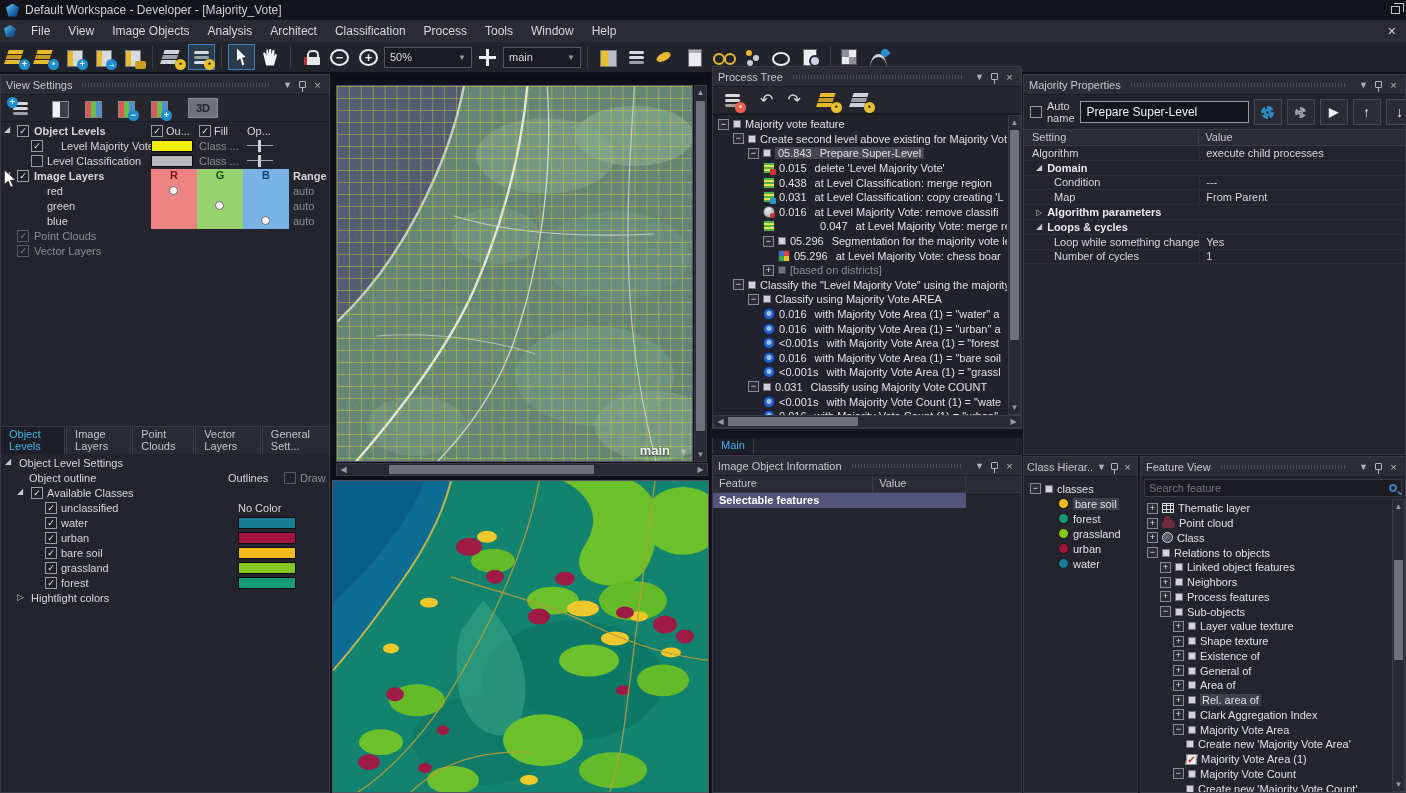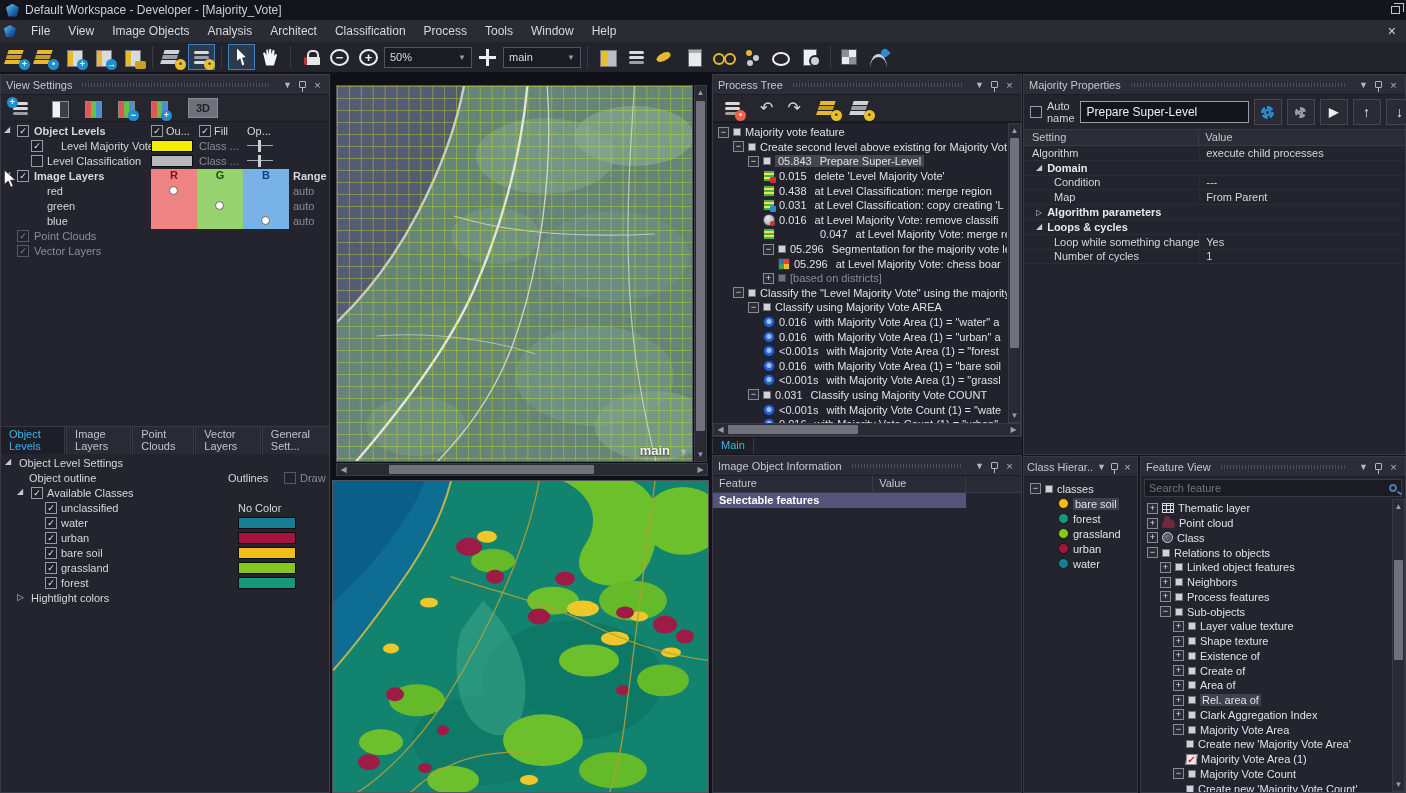--- a/index.html
+++ b/index.html
@@ -520,21 +520,21 @@
       <g stroke="#b5a037" stroke-width="1.3" fill="none" opacity=".9">
         <path d="M206,0 C196,60 162,140 112,220 C82,266 48,298 22,314"></path>
         <path d="M322,0 C312,80 302,160 292,240 C287,280 281,300 276,314"></path>
         <path d="M118,96 C164,112 214,122 262,146 C300,164 340,176 377,180"></path>
         <path d="M76,314 C110,280 150,270 200,272"></path>
       </g>
     </svg>
   </div>
 </div>
 
-<div class="panel" style="left:712px;top:74px;width:310px;height:363px">
+<div class="panel" style="left:712px;top:66px;width:310px;height:363px">
   <div class="ptitle">
     <span>Process Tree</span>
     <span class="pdots"></span>
     <span class="pt-ic">▼</span>
     <span class="pinico"></span>
     <span class="pt-ic" style="font-size:11px">×</span>
   </div>
   <div class="ptool">
     <span class="tbtn2">
         <span class="ik rows3" style="filter:hue-rotate(160deg)">
@@ -917,21 +917,21 @@
           <span>Shape texture</span>
         </div>
         <div class="r" style="height: 14.75px; padding-left: 28px;">
           <span class="exp">+</span>
           <span class="blt"></span>
           <span>Existence of</span>
         </div>
         <div class="r" style="height: 14.75px; padding-left: 28px;">
           <span class="exp">+</span>
           <span class="blt"></span>
-          <span>Create of</span>
+          <span>General of</span>
         </div>
         <div class="r" style="height: 14.75px; padding-left: 28px;">
           <span class="exp">+</span>
           <span class="blt"></span>
           <span>Area of</span>
         </div>
         <div class="r" style="height: 14.75px; padding-left: 28px;">
           <span class="exp">+</span>
           <span class="blt"></span>
           <span class="hl2">Rel. area of</span>

